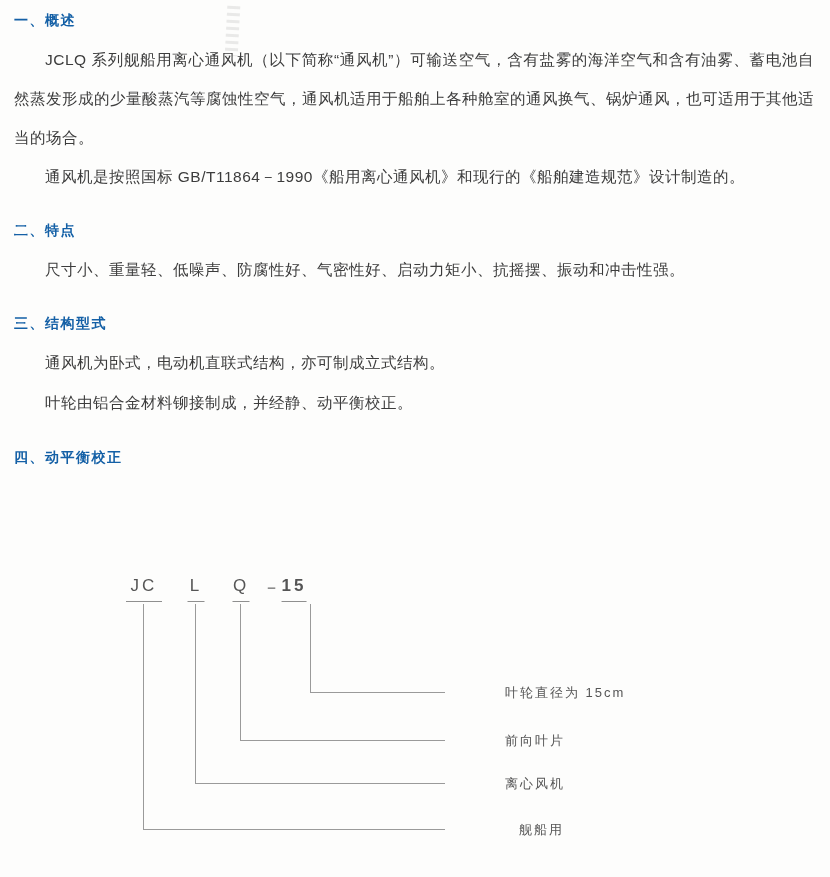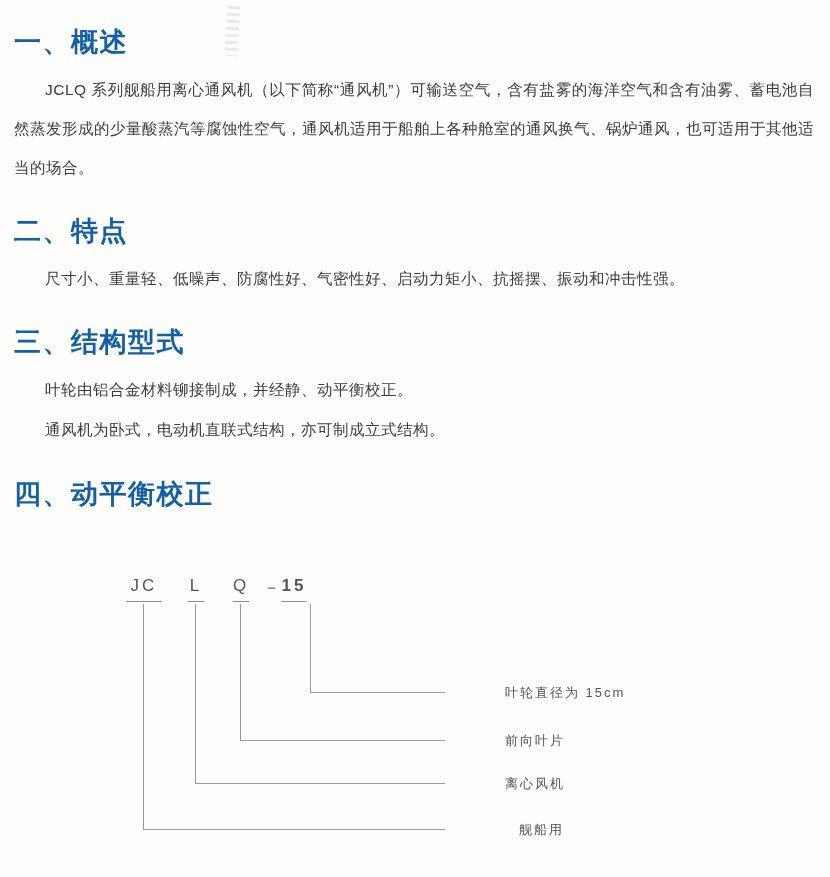--- a/index.html
+++ b/index.html
@@ -14,24 +14,24 @@
     overflow: hidden;
   }
   .page {
     position: relative;
     width: 100%;
     height: 100%;
     padding: 12px 16px 0 14px;
   }
   .section-heading {
     color: var(--c-heading, #1460a6);
-    font-size: 27px;
+    font-size: 14px;
     font-weight: bold;
     letter-spacing: 1.5px;
-    margin: 12px 0 10px 0;
+    margin: 0 0 10px 0;
   }
   .mt { margin-top: 26px; }
   .body-par {
     margin: 0;
     font-size: 15.5px;
     line-height: 39px;
     text-indent: 2em;
     letter-spacing: 0.5px;
     text-align: justify;
     color: var(--c-body, #3c3c3c);
@@ -102,27 +102,28 @@
 </style>
 </head>
 <body style="--c-heading: #1460a6; --c-body: #3c3c3c; --c-diagtext: #555555;">
 
 <div class="page">
 
   <div class="scan-artifact"></div>
 
   <h2 class="section-heading">一、概述</h2>
   <p class="body-par">JCLQ 系列舰船用离心通风机（以下简称“通风机”）可输送空气，含有盐雾的海洋空气和含有油雾、蓄电池自然蒸发形成的少量酸蒸汽等腐蚀性空气，通风机适用于船舶上各种舱室的通风换气、锅炉通风，也可适用于其他适当的场合。</p>
+  <p class="body-par">通风机是按照国标 GB/T11864－1990《船用离心通风机》和现行的《船舶建造规范》设计制造的。</p>
 
   <h2 class="section-heading mt">二、特点</h2>
   <p class="body-par">尺寸小、重量轻、低噪声、防腐性好、气密性好、启动力矩小、抗摇摆、振动和冲击性强。</p>
 
   <h2 class="section-heading mt">三、结构型式</h2>
+  <p class="body-par spaced">通风机为卧式，电动机直联式结构，亦可制成立式结构。</p>
   <p class="body-par spaced">叶轮由铝合金材料铆接制成，并经静、动平衡校正。</p>
-  <p class="body-par spaced">通风机为卧式，电动机直联式结构，亦可制成立式结构。</p>
 
   <h2 class="section-heading mt">四、动平衡校正</h2>
 
   <div class="diagram">
 
     <span class="code-part code-underlined cp-series">JC</span>
     <span class="code-part code-underlined cp-type">L</span>
     <span class="code-part code-underlined cp-blade">Q</span>
     <span class="code-part cp-dash">－</span>
     <span class="code-part code-underlined cp-size">15</span>

